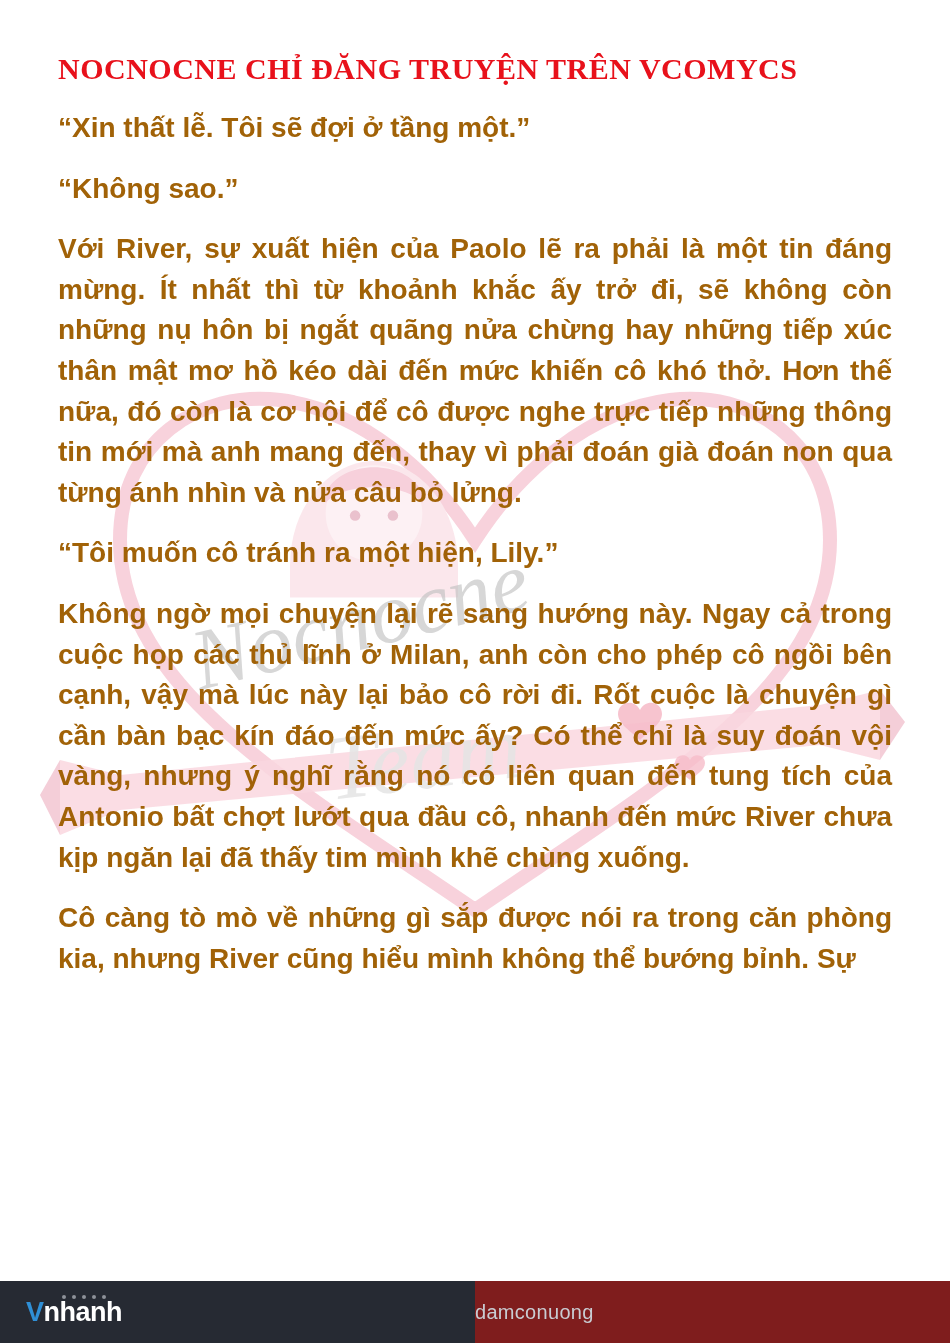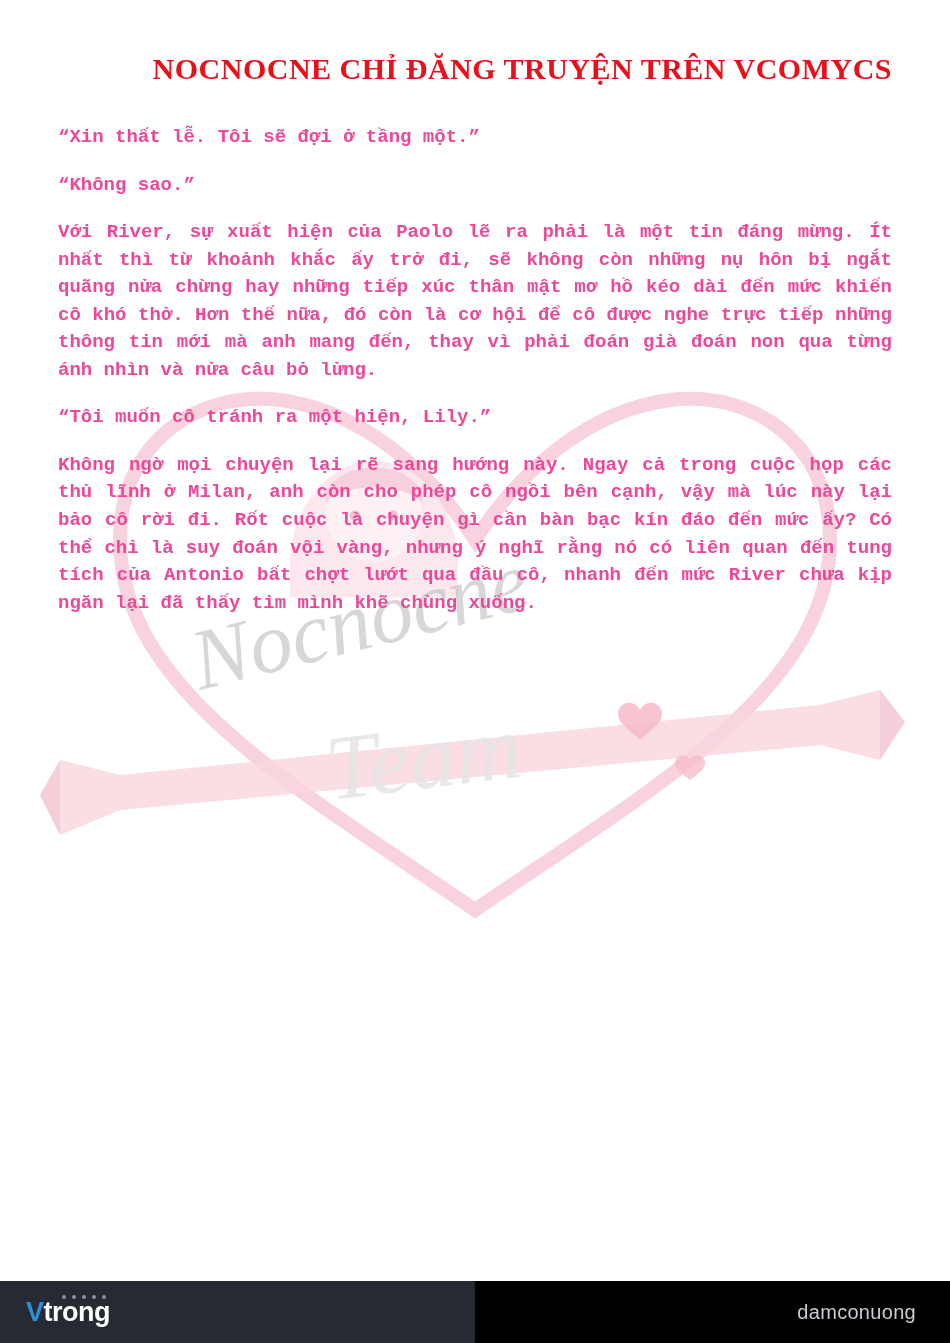--- a/index.html
+++ b/index.html
@@ -37,35 +37,35 @@
 
   
   .content {
     position: relative;
     z-index: 3;
     padding: 46px 58px 0 58px;
     box-sizing: border-box;
   }
 
   .banner-title {
-    text-align: right;
+    text-align: left;
     color: #e8111b;
     font-family: "Liberation Serif", serif;
     font-weight: bold;
     font-size: 30px;
     letter-spacing: 0.5px;
-    margin: 6px 0 38px 0;
+    margin: 6px 0 22px 0;
     white-space: nowrap;
   }
 
   p.para {
-    font-family: Liberation Mono, monospace;
-    font-size: 19px;
+    font-family: Liberation Sans, sans-serif;
+    font-size: 28px;
     line-height: 1.45;
-    color: #ec4899;
+    color: #a16207;
     margin: 0 0 20px 0;
     text-align: justify;
     text-justify: inter-word;
     font-weight: 600;
   }
   p.para:last-child { margin-bottom: 0; }
 
   
   .footer {
     position: absolute;
@@ -80,24 +80,24 @@
   .footer-left {
     width: 50%;
     background: #262a33;
     display: flex;
     align-items: center;
     padding-left: 26px;
     box-sizing: border-box;
   }
   .footer-right {
     width: 50%;
-    background: #000000;
+    background: #7f1d1d;
     display: flex;
     align-items: center;
-    justify-content: flex-end;
+    justify-content: flex-start;
     padding-right: 34px;
     box-sizing: border-box;
   }
   .brand {
     font-family: "Liberation Sans", sans-serif;
     font-size: 27px;
     font-weight: bold;
     letter-spacing: -0.5px;
     display: inline-flex;
     align-items: baseline;
@@ -162,29 +162,30 @@
 
   <div class="content">
 
     <div class="banner-title">NOCNOCNE CHỈ ĐĂNG TRUYỆN TRÊN VCOMYCS</div>
 
     <p class="para">“Xin thất lễ. Tôi sẽ đợi ở tầng một.”</p>
     <p class="para">“Không sao.”</p>
     <p class="para">Với River, sự xuất hiện của Paolo lẽ ra phải là một tin đáng mừng. Ít nhất thì từ khoảnh khắc ấy trở đi, sẽ không còn những nụ hôn bị ngắt quãng nửa chừng hay những tiếp xúc thân mật mơ hồ kéo dài đến mức khiến cô khó thở. Hơn thế nữa, đó còn là cơ hội để cô được nghe trực tiếp những thông tin mới mà anh mang đến, thay vì phải đoán già đoán non qua từng ánh nhìn và nửa câu bỏ lửng.</p>
     <p class="para">“Tôi muốn cô tránh ra một hiện, Lily.”</p>
     <p class="para">Không ngờ mọi chuyện lại rẽ sang hướng này. Ngay cả trong cuộc họp các thủ lĩnh ở Milan, anh còn cho phép cô ngồi bên cạnh, vậy mà lúc này lại bảo cô rời đi. Rốt cuộc là chuyện gì cần bàn bạc kín đáo đến mức ấy? Có thể chỉ là suy đoán vội vàng, nhưng ý nghĩ rằng nó có liên quan đến tung tích của Antonio bất chợt lướt qua đầu cô, nhanh đến mức River chưa kịp ngăn lại đã thấy tim mình khẽ chùng xuống.</p>
+    <p class="para">Cô càng tò mò về những gì sắp được nói ra trong căn phòng kia, nhưng River cũng hiểu mình không thể bướng bỉnh. Sự</p>
 
   </div>
 
   <div class="footer">
     <div class="footer-left">
       <div class="logo-wrap">
         <span class="brand">
           <span class="v">V</span>
-            <span class="rest">trong</span>
+            <span class="rest">nhanh</span>
         </span>
         <span class="logo-dots">
           <i style="left:2px"></i>
             <i style="left:12px"></i>
             <i style="left:22px"></i>
             <i style="left:32px"></i>
             <i style="left:42px"></i>
         </span>
       </div>
     </div>

